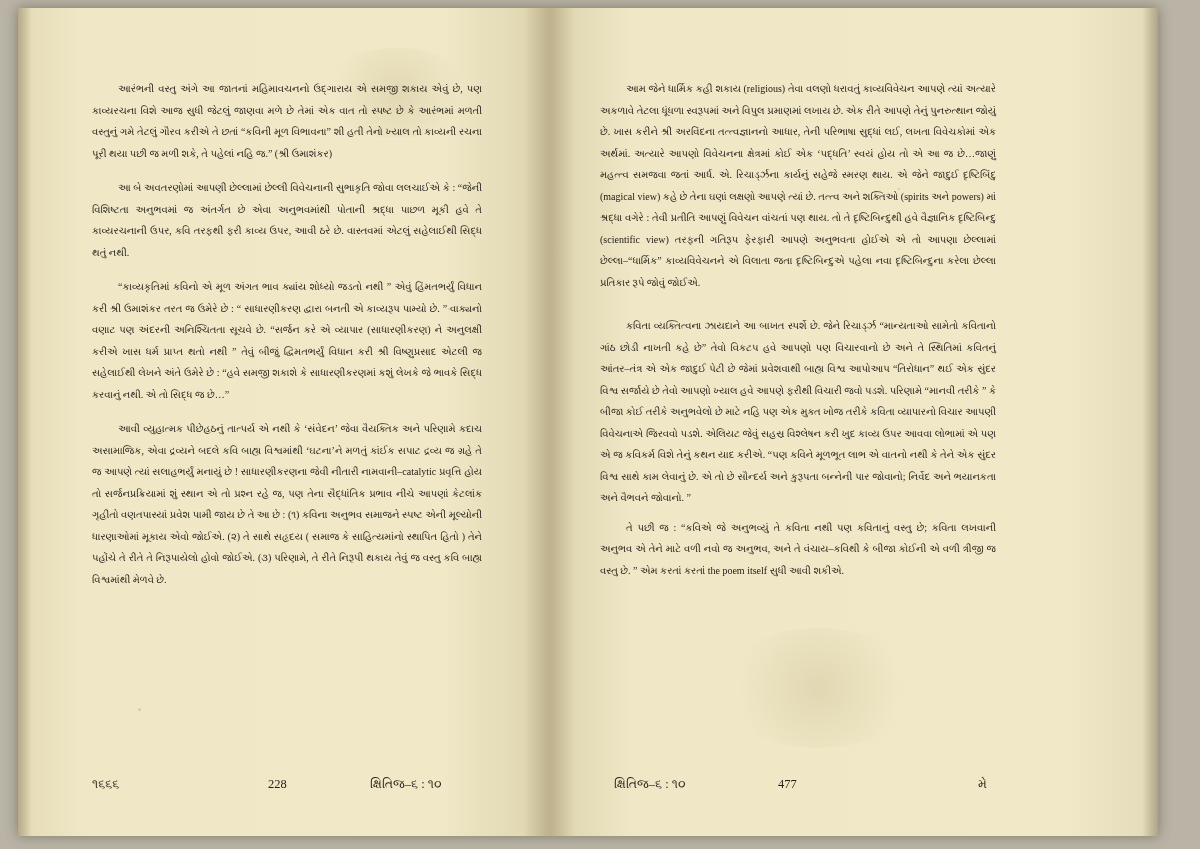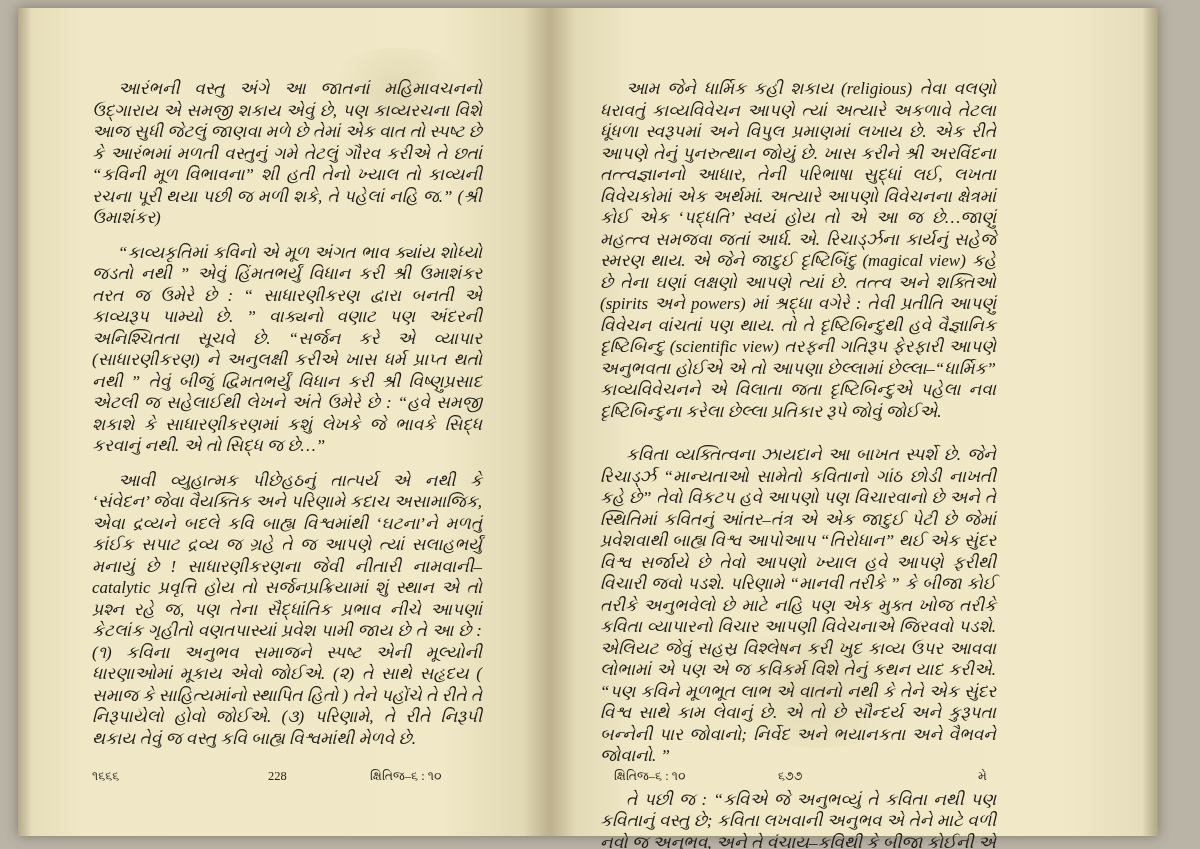--- a/index.html
+++ b/index.html
@@ -69,41 +69,40 @@
     position: absolute;
     right: 0; top: 0; width: 16px; height: 828px;
     background: linear-gradient(to left, rgba(90,78,50,0.38), rgba(90,78,50,0));
     pointer-events: none;
   }
   .col {
     position: absolute;
     top: 70px;
     font-family: "Liberation Serif", serif;
     color: #1e1a14;
-    font-size: 17px;
+    font-size: 10px;
     line-height: 21.5px;
     text-align: justify;
     text-justify: inter-word;
-    font-style: italic;
   }
   .col-left { left: 74px; width: 390px; }
   .col-right { left: 582px; width: 396px; }
 
   .col p {
     margin: 0 0 0.5px 0;
     text-indent: 26px;
   }
   .col p.gap { margin-top: 13px; }
 
   .folio {
     position: absolute;
     font-family: "Liberation Serif", serif;
     font-size: 12.5px;
     color: #241f17;
-    bottom: 52px;
+    bottom: 44px;
   }
   .folio-left-a { left: 74px; }
   .folio-left-b { left: 250px; }
   .folio-left-c { left: 352px; }
   .folio-right-a { left: 596px; }
   .folio-right-b { left: 760px; }
   .folio-right-c { left: 960px; }
 
   .speckle {
     position: absolute;
@@ -132,31 +131,32 @@
     <div class="edge-shadow-right"></div>
 
     <div class="stain" style="left:300px; top:40px; width:160px; height:90px;"></div>
     <div class="stain" style="left:700px; top:620px; width:200px; height:120px;"></div>
     <div class="speckle" style="left:120px; top:700px; width:3px; height:3px;"></div>
     <div class="speckle" style="left:880px; top:180px; width:2px; height:2px;"></div>
     <div class="speckle" style="left:430px; top:300px; width:2px; height:2px;"></div>
 
     <div class="col col-left">
       <p>આરંભની વસ્તુ અંગે આ જાતનાં મહિમાવચનનો ઉદ્ગારાય એ સમજી શકાય એવું છે, પણ કાવ્યરચના વિશે આજ સુધી જેટલું જાણવા મળે છે તેમાં એક વાત તો સ્પષ્ટ છે કે આરંભમાં મળતી વસ્તુનું ગમે તેટલું ગૌરવ કરીએ તે છતાં “કવિની મૂળ વિભાવના” શી હતી તેનો ખ્યાલ તો કાવ્યની રચના પૂરી થયા પછી જ મળી શકે, તે પહેલાં નહિ જ.” (શ્રી ઉમાશંકર)</p>
+      <p class="gap">આ બે અવતરણોમાં આપણી છેલ્લામાં છેલ્લી વિવેચનાની સુભાકૃતિ જોવા લલચાઈએ કે : “જેની વિશિષ્ટતા અનુભવમાં જ અંતર્ગત છે એવા અનુભવમાંથી પોતાની શ્રદ્ધા પાછળ મૂકી હવે તે કાવ્યરચનાની ઉપર, કવિ તરફથી ફરી કાવ્ય ઉપર, આવી ઠરે છે. વાસ્તવમાં એટલું સહેલાઈથી સિદ્ધ થતું નથી.</p>
       <p class="gap">“કાવ્યકૃતિમાં કવિનો એ મૂળ અંગત ભાવ ક્યાંય શોધ્યો જડતો નથી ” એવું હિંમતભર્યું વિધાન કરી શ્રી ઉમાશંકર તરત જ ઉમેરે છે : “ સાધારણીકરણ દ્વારા બનતી એ કાવ્યરૂપ પામ્યો છે. ” વાક્યનો વણાટ પણ અંદરની અનિશ્ચિતતા સૂચવે છે. “સર્જન કરે એ વ્યાપાર (સાધારણીકરણ) ને અનુલક્ષી કરીએ ખાસ ધર્મ પ્રાપ્ત થતો નથી ” તેવું બીજું દ્વિમતભર્યું વિધાન કરી શ્રી વિષ્ણુપ્રસાદ એટલી જ સહેલાઈથી લેખને અંતે ઉમેરે છે : “હવે સમજી શકાશે કે સાધારણીકરણમાં કશું લેખકે જે ભાવકે સિદ્ધ કરવાનું નથી. એ તો સિદ્ધ જ છે…”</p>
       <p class="gap">આવી વ્યુહાત્મક પીછેહઠનું તાત્પર્ય એ નથી કે ‘સંવેદન’ જેવા વૈયક્તિક અને પરિણામે કદાચ અસામાજિક, એવા દ્રવ્યને બદલે કવિ બાહ્ય વિશ્વમાંથી ‘ઘટના’ને મળતું કાંઈક સપાટ દ્રવ્ય જ ગ્રહે તે જ આપણે ત્યાં સલાહભર્યું મનાયું છે ! સાધારણીકરણના જેવી નીતારી નામવાની–catalytic પ્રવૃત્તિ હોય તો સર્જનપ્રક્રિયામાં શું સ્થાન એ તો પ્રશ્ન રહે જ, પણ તેના સૈદ્ધાંતિક પ્રભાવ નીચે આપણાં કેટલાંક ગૃહીતો વણતપાસ્યાં પ્રવેશ પામી જાય છે તે આ છે : (૧) કવિના અનુભવ સમાજને સ્પષ્ટ એની મૂલ્યોની ધારણાઓમાં મૂકાય એવો જોઈએ. (૨) તે સાથે સહૃદય ( સમાજ કે સાહિત્યમાંનો સ્થાપિત હિતો ) તેને પહોંચે તે રીતે તે નિરૂપાયેલો હોવો જોઈએ. (૩) પરિણામે, તે રીતે નિરૂપી થકાય તેવું જ વસ્તુ કવિ બાહ્ય વિશ્વમાંથી મેળવે છે.</p>
     </div>
 
     <div class="col col-right">
       <p>આમ જેને ધાર્મિક કહી શકાય (religious) તેવા વલણો ધરાવતું કાવ્યવિવેચન આપણે ત્યાં અત્યારે અકળાવે તેટલા ધૂંધળા સ્વરૂપમાં અને વિપુલ પ્રમાણમાં લખાય છે. એક રીતે આપણે તેનું પુનરુત્થાન જોયું છે. ખાસ કરીને શ્રી અરવિંદના તત્ત્વજ્ઞાનનો આધાર, તેની પરિભાષા સુદ્ધાં લઈ, લખતા વિવેચકોમાં એક અર્થમાં. અત્યારે આપણો વિવેચનના ક્ષેત્રમાં કોઈ એક ‘પદ્ધતિ’ સ્વયં હોય તો એ આ જ છે…જાણું મહત્ત્વ સમજવા જતાં આર્ધ. એ. રિચાર્ડ્ઝના કાર્યનું સહેજે સ્મરણ થાય. એ જેને જાદુઈ દૃષ્ટિબિંદુ (magical view) કહે છે તેના ઘણાં લક્ષણો આપણે ત્યાં છે. તત્ત્વ અને શક્તિઓ (spirits અને powers) માં શ્રદ્ધા વગેરે : તેવી પ્રતીતિ આપણું વિવેચન વાંચતાં પણ થાય. તો તે દૃષ્ટિબિન્દુથી હવે વૈજ્ઞાનિક દૃષ્ટિબિન્દુ (scientific view) તરફની ગતિરૂપ ફેરફારી આપણે અનુભવતા હોઈએ એ તો આપણા છેલ્લામાં છેલ્લા–“ધાર્મિક” કાવ્યવિવેચનને એ વિલાતા જતા દૃષ્ટિબિન્દુએ પહેલા નવા દૃષ્ટિબિન્દુના કરેલા છેલ્લા પ્રતિકાર રૂપે જોવું જોઈએ.</p>
       <p class="gap" style="margin-top:22px">કવિતા વ્યક્તિત્વના ઝાયદાને આ બાખત સ્પર્શે છે. જેને રિચાર્ડ્ઝ “માન્યતાઓ સામેતો કવિતાનો ગાંઠ છોડી નાખતી કહે છે” તેવો વિકટપ હવે આપણો પણ વિચારવાનો છે અને તે સ્થિતિમાં કવિતનું આંતર–તંત્ર એ એક જાદુઈ પેટી છે જેમાં પ્રવેશવાથી બાહ્ય વિશ્વ આપોઆપ “તિરોધાન” થઈ એક સુંદર વિશ્વ સર્જાયે છે તેવો આપણો ખ્યાલ હવે આપણે ફરીથી વિચારી જવો પડશે. પરિણામે “માનવી તરીકે ” કે બીજા કોઈ તરીકે અનુભવેલો છે માટે નહિ પણ એક મુક્ત ખોજ તરીકે કવિતા વ્યાપારનો વિચાર આપણી વિવેચનાએ જિરવવો પડશે. એલિયટ જેવું સહસ્ર વિશ્લેષન કરી ખુદ કાવ્ય ઉપર આવવા લોભામાં એ પણ એ જ કવિકર્મ વિશે તેનું કથન યાદ કરીએ. “પણ કવિને મૂળભૂત લાભ એ વાતનો નથી કે તેને એક સુંદર વિશ્વ સાથે કામ લેવાનું છે. એ તો છે સૌન્દર્ય અને કુરૂપતા બન્નેની પાર જોવાનો; નિર્વેદ અને ભયાનકતા અને વૈભવને જોવાનો. ”</p>
-      <p class="gap" style="margin-top:22px">તે પછી જ : “કવિએ જે અનુભવ્યું તે કવિતા નથી પણ કવિતાનું વસ્તુ છે; કવિતા લખવાની અનુભવ એ તેને માટે વળી નવો જ અનુભવ, અને તે વંચાય–કવિથી કે બીજા કોઈની એ વળી ત્રીજી જ વસ્તુ છે. ” એમ કરતાં કરતાં the poem itself સુધી આવી શકીએ.</p>
+      <p class="gap" style="margin-top:8px">તે પછી જ : “કવિએ જે અનુભવ્યું તે કવિતા નથી પણ કવિતાનું વસ્તુ છે; કવિતા લખવાની અનુભવ એ તેને માટે વળી નવો જ અનુભવ, અને તે વંચાય–કવિથી કે બીજા કોઈની એ વળી ત્રીજી જ વસ્તુ છે. ” એમ કરતાં કરતાં the poem itself સુધી આવી શકીએ.</p>
     </div>
 
     <div class="folio folio-left-a">૧૬૬૬</div>
     <div class="folio folio-left-b">228</div>
     <div class="folio folio-left-c">ક્ષિતિજ–૬ : ૧૦</div>
 
     <div class="folio folio-right-a">ક્ષિતિજ–૬ : ૧૦</div>
-    <div class="folio folio-right-b">૬૭૭</div>
+    <div class="folio folio-right-b">477</div>
     <div class="folio folio-right-c">મે</div>
   </div>
 </div>
 
 </body></html>

